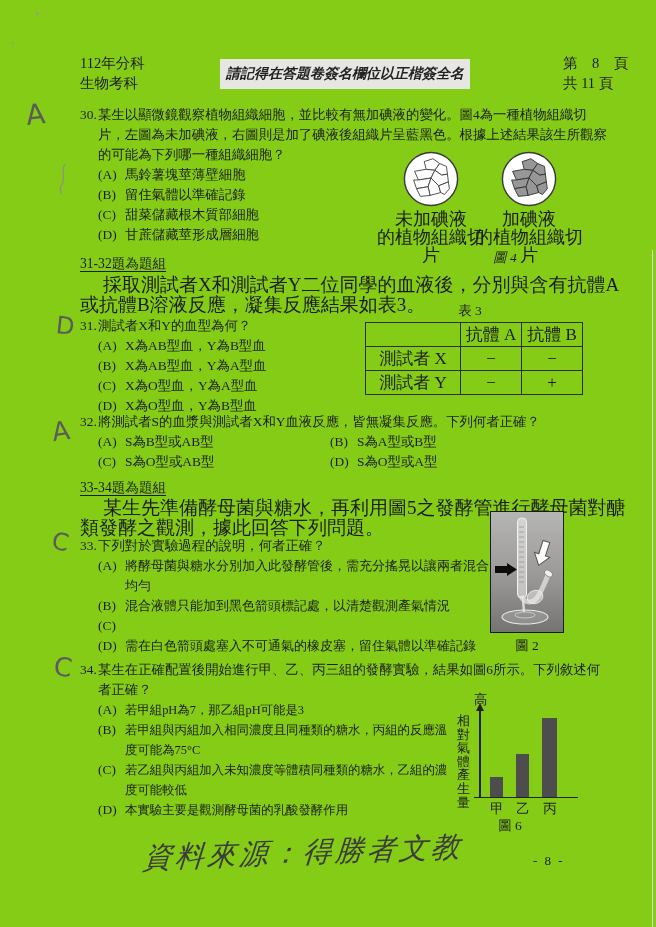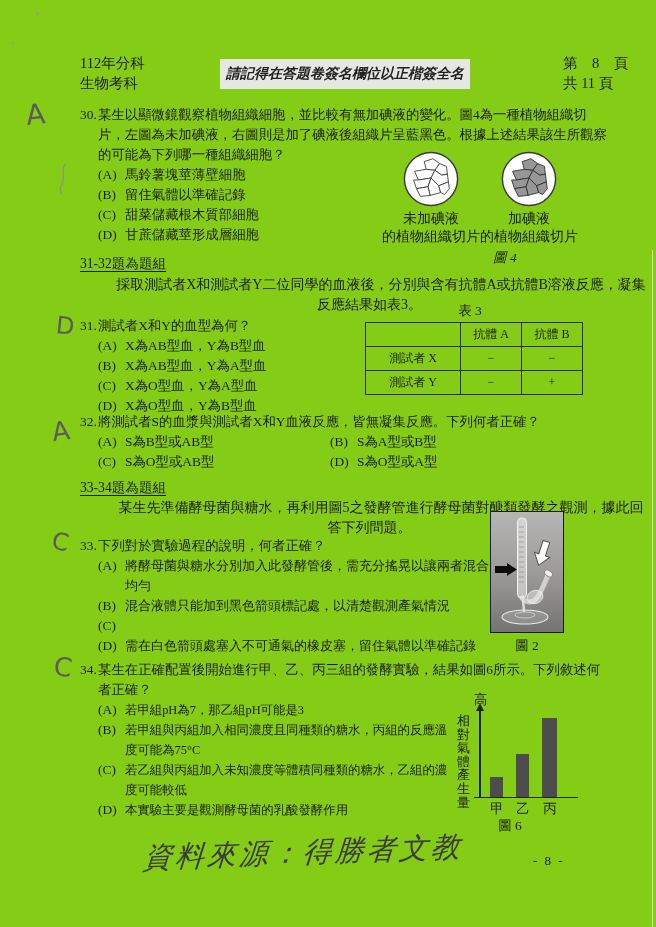--- a/index.html
+++ b/index.html
@@ -17,36 +17,36 @@
   
   .q{position:absolute;left:80px;font-size:13.4px;line-height:20px;}
   .qrow{display:flex;}
   .qnum{width:18px;flex:none;}
   .qtext{flex:none;}
   .opts{padding-left:18px;}
   .opt{display:flex;}
   .optlabel{width:27px;flex:none;}
   .opttext{flex:none;}
   .heading{position:absolute;left:80px;font-size:13.6px;text-decoration:underline;text-underline-offset:3px;}
-  .intro{position:absolute;left:93px;font-size:14px;line-height:20px;text-indent:23px;text-align:center;}
+  .intro{position:absolute;left:80px;font-size:19px;line-height:20px;text-indent:23px;}
   
   .q30 .qtext{width:515px;}
   .q31 .qtext,.q32 .qtext,.q33 .qtext{width:515px;}
   .q34 .qtext{width:505px;}
   .q32 .opts{display:grid;grid-template-columns:232px auto;}
   .q33 .opttext{width:366px;font-size:13px;}
   .q34 .opttext{width:328px;font-size:12.4px;}
   
   .fig4{left:375px;top:150px;width:215px;height:115px;}
   .fig4 .circ{position:absolute;top:0;}
-  .fig4 .lab{position:absolute;width:112px;text-align:center;font-size:14px;line-height:18px;}
+  .fig4 .lab{position:absolute;width:112px;text-align:center;font-size:18px;line-height:18px;}
   .figcap{font-size:13.5px;}
   
   .tbl3-title{left:365px;top:302px;width:210px;text-align:center;font-size:13.5px;}
-  .tbl3{left:365px;top:322px;border-collapse:collapse;font-size:12px;}
+  .tbl3{left:365px;top:322px;border-collapse:collapse;font-size:17px;}
   .tbl3 td{border:1.2px solid #2d2d2d;height:23px;text-align:center;padding:0 4px;}
   .tbl3 .c0{width:86px;} .tbl3 .c1{width:52px;} .tbl3 .c2{width:52px;}
   
   .fig5{left:490px;top:511px;width:74px;height:122px;}
   .fig5cap{left:490px;top:637px;width:74px;text-align:center;}
   
   .fig6{left:450px;top:690px;width:148px;height:150px;font-size:13.4px;}
   .fig6 .ytop{position:absolute;left:24px;top:1px;}
   .fig6 .yaxis{position:absolute;left:29.4px;top:20px;width:1.3px;height:87px;background:#222;}
   .fig6 .yarrow{position:absolute;left:26px;top:13px;width:0;height:0;

